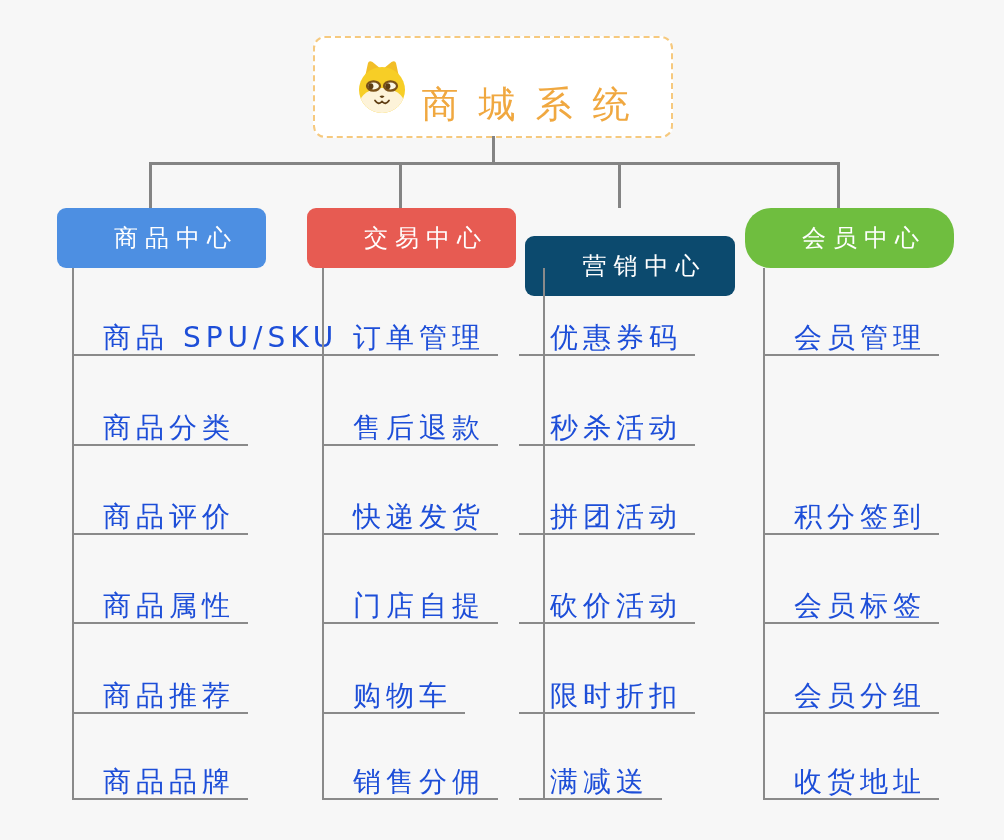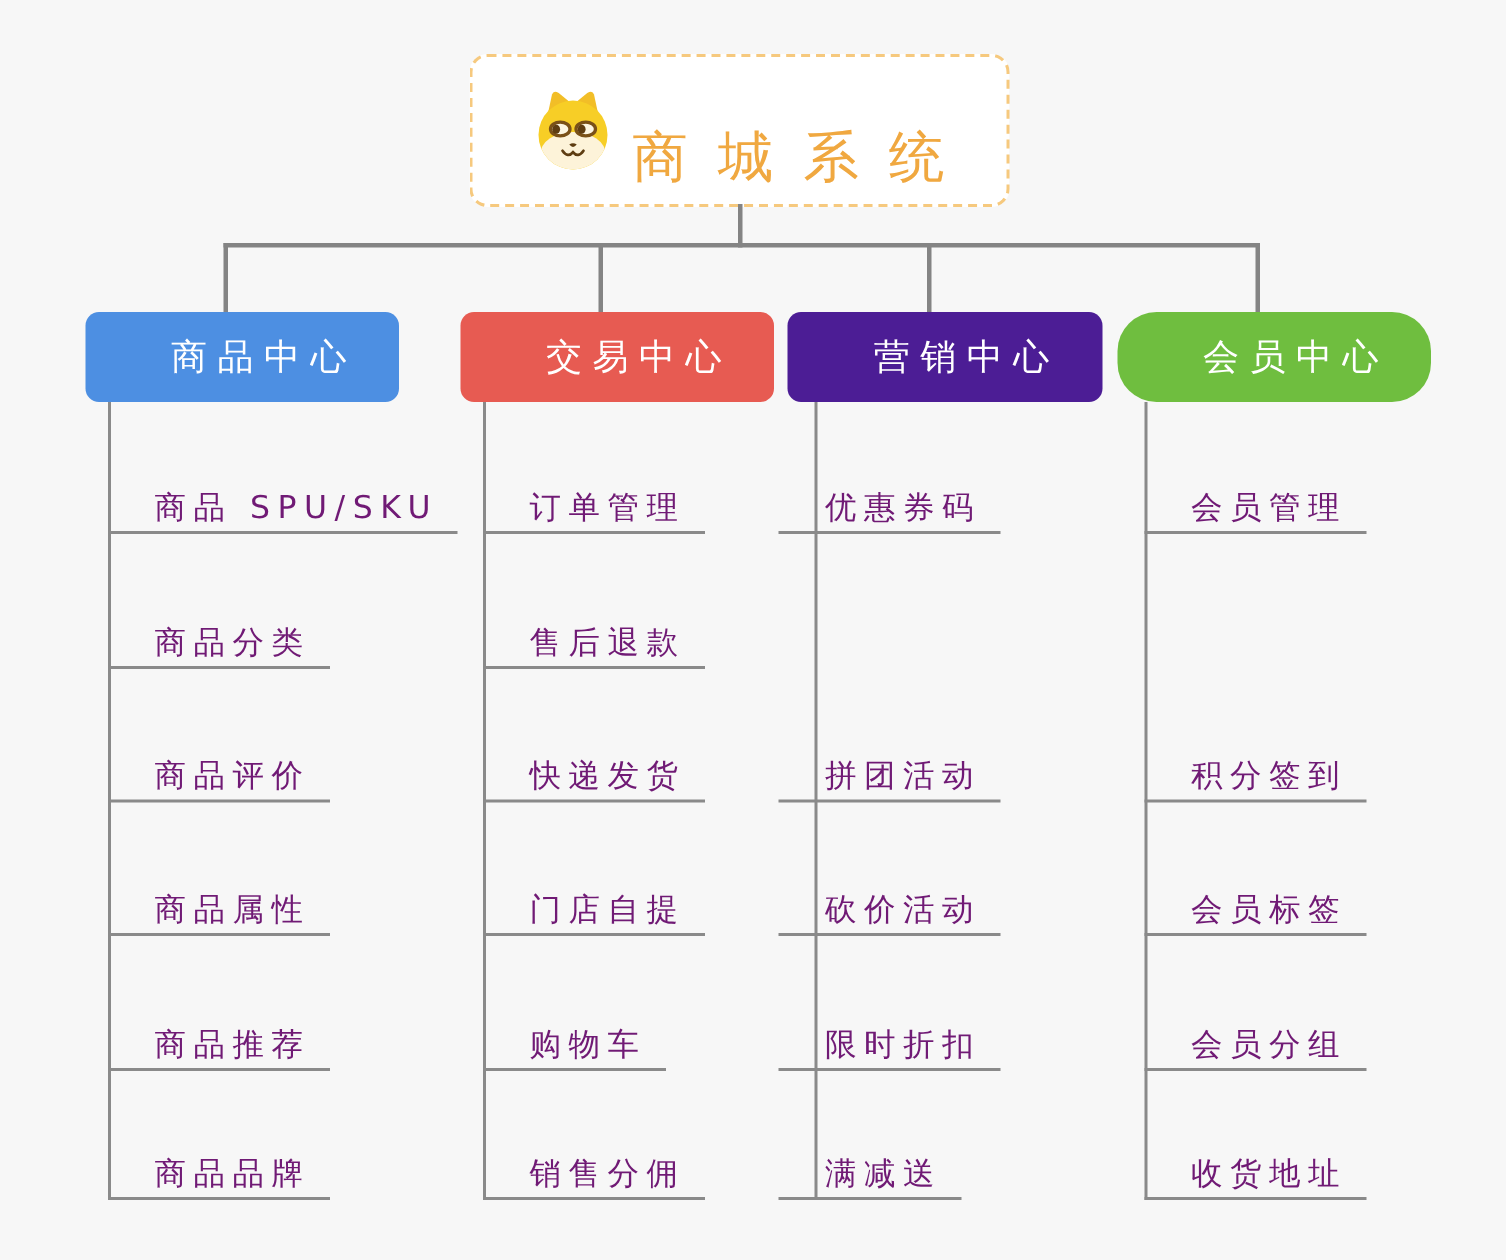--- a/index.html
+++ b/index.html
@@ -32,22 +32,22 @@
     text-align:center;line-height:60px;white-space:nowrap;padding-left:22px;
   }
   #hdr0{left:57px}#hdr1{left:307px}#hdr2{left:525px;width:188px}#hdr3{left:745px}
 
   
   .trunk{position:absolute;top:268px;width:2px;height:532px;background:#8A8A8A;}
   #trunk0{left:72px}#trunk1{left:322px}#trunk2{left:543px}#trunk3{left:763px}
 
   
   .leaf{
-    position:absolute;height:32px;line-height:32px;font-size:21px;letter-spacing:5px;
-    color:#701a75;border-bottom:2px solid #8A8A8A;
+    position:absolute;height:32px;line-height:32px;font-size:28px;letter-spacing:5px;
+    color:#1d4ed8;border-bottom:2px solid #8A8A8A;
     padding:0 13px 0 31px;white-space:nowrap;box-sizing:content-box;
   }
   .c0{left:72px}.c1{left:322px}.c2{left:519px}.c3{left:763px}
   .r0{top:322px}.r1{top:412px}.r2{top:501px}.r3{top:590px}.r4{top:680px}.r5{top:766px}
 </style>
 </head>
 <body>
 
 <div class="canvas" style="background-color: rgb(247, 247, 247);">
 
@@ -90,23 +90,24 @@
 
   <div class="hdr" id="hdr1" style="background-color: rgb(231, 91, 82);">交易中心</div>
   <div class="trunk" id="trunk1"></div>
   <div class="leaf c1 r0">订单管理</div>
   <div class="leaf c1 r1">售后退款</div>
   <div class="leaf c1 r2">快递发货</div>
   <div class="leaf c1 r3">门店自提</div>
   <div class="leaf c1 r4">购物车</div>
   <div class="leaf c1 r5">销售分佣</div>
 
-  <div class="hdr" id="hdr2" style="background-color: #4c1d95;">营销中心</div>
+  <div class="hdr" id="hdr2" style="background-color: #0c4a6e; margin-top: 28px;">营销中心</div>
   <div class="trunk" id="trunk2"></div>
   <div class="leaf c2 r0">优惠券码</div>
+  <div class="leaf c2 r1">秒杀活动</div>
   <div class="leaf c2 r2">拼团活动</div>
   <div class="leaf c2 r3">砍价活动</div>
   <div class="leaf c2 r4">限时折扣</div>
   <div class="leaf c2 r5">满减送</div>
 
   <div class="hdr" id="hdr3" style="background-color: rgb(111, 190, 63); border-radius: 26px;">会员中心</div>
   <div class="trunk" id="trunk3"></div>
   <div class="leaf c3 r0">会员管理</div>
   <div class="leaf c3 r2">积分签到</div>
   <div class="leaf c3 r3">会员标签</div>

